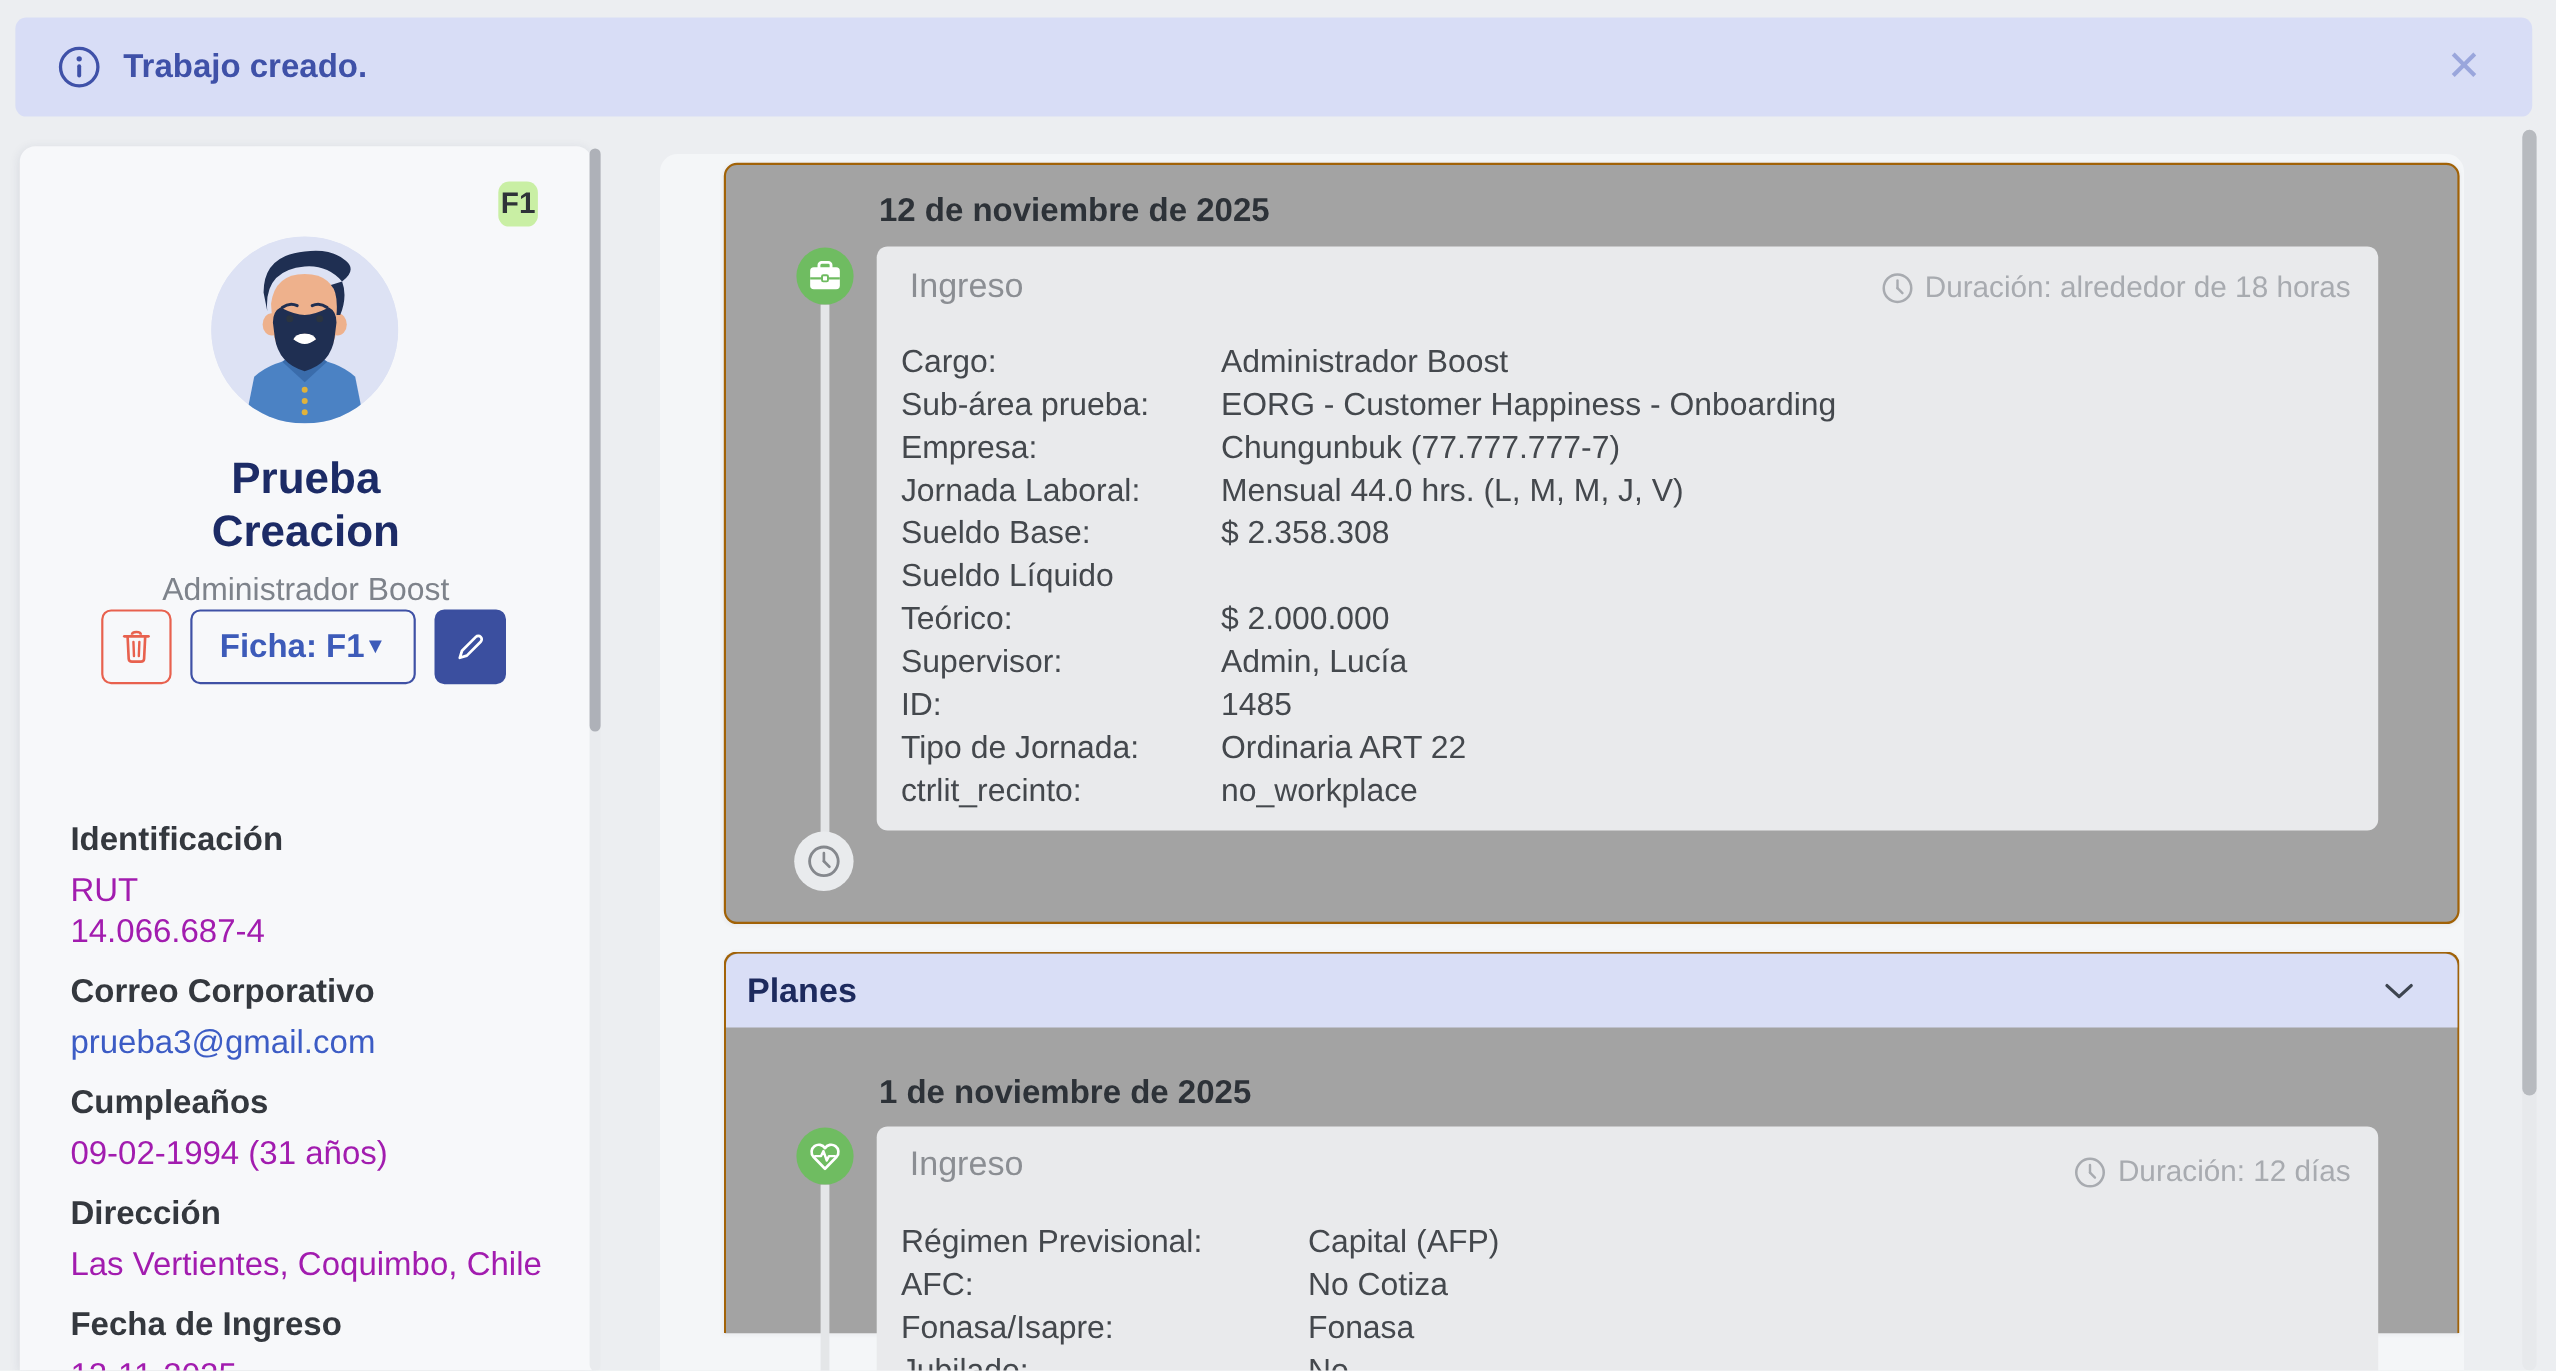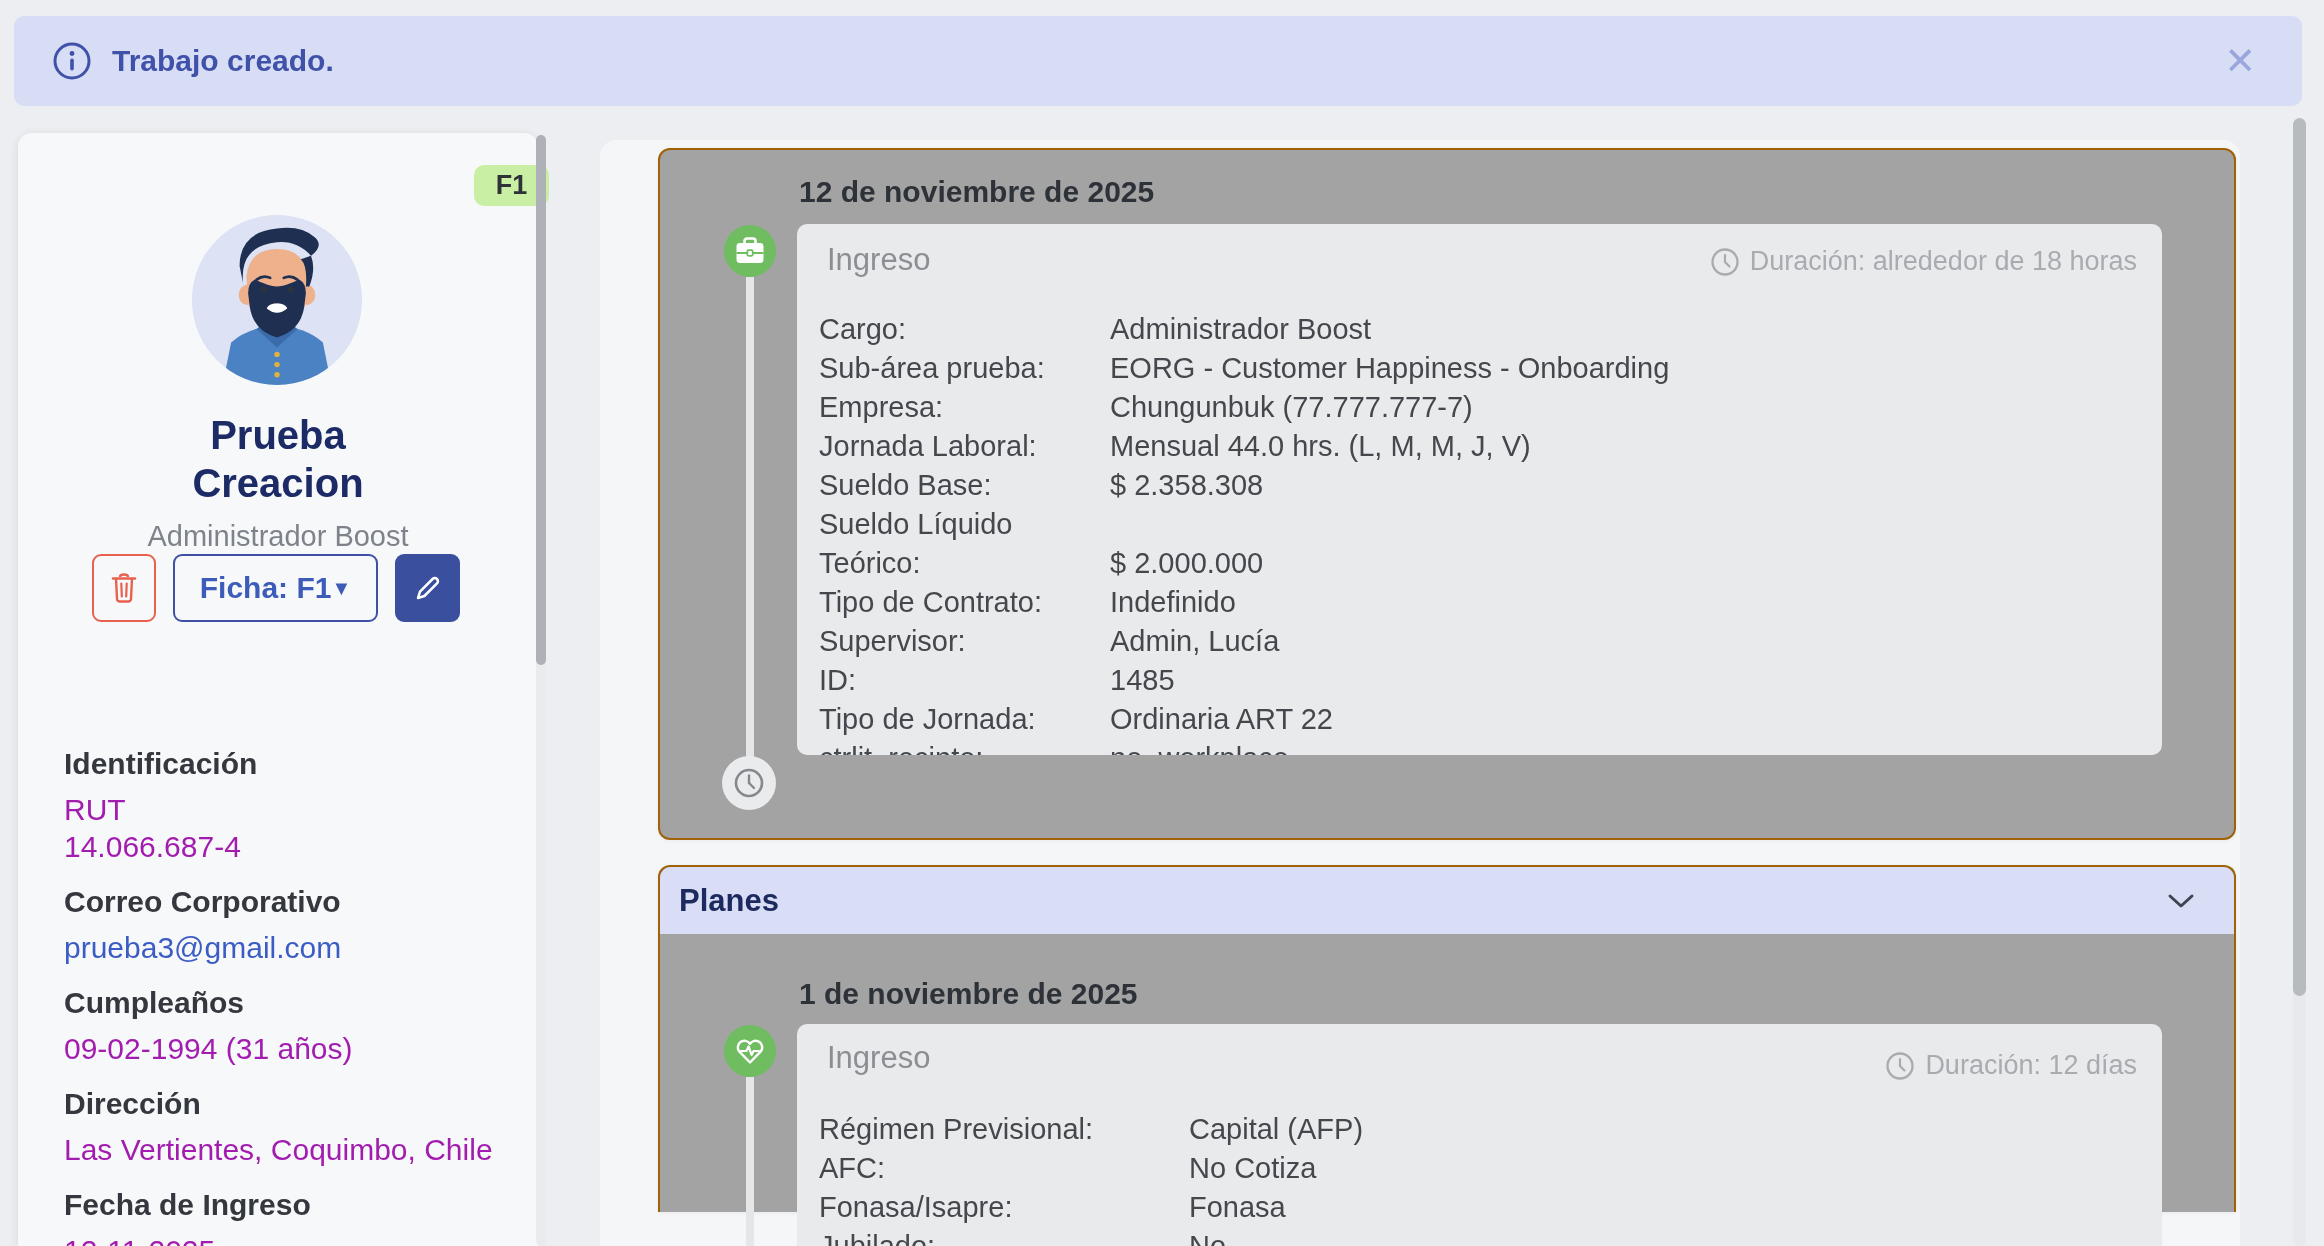--- a/index.html
+++ b/index.html
@@ -15,21 +15,21 @@
   .banner .info-icon{margin-left:38px;width:40px;height:40px;flex:0 0 auto;}
   .banner .msg{margin-left:20px;font-size:30px;font-weight:600;color:#3f51a8;}
   .banner .close{position:absolute;right:46px;top:50%;transform:translateY(-50%);font-size:38px;line-height:38px;color:#9aa6dc;cursor:pointer;font-weight:400;}
   
   .page-scroll{position:absolute;right:18px;top:118px;width:13px;height:1128px;background:#e7e9ec;border-radius:7px;}
   .page-scroll .thumb{position:absolute;left:0;top:0;width:13px;height:878px;background:#b7babf;border-radius:7px;}
   
   .sidebar{position:absolute;left:18px;top:133px;width:520px;height:1113px;background:#f7f8fa;border-radius:14px 14px 0 0;box-shadow:0 2px 10px rgba(40,50,80,.10);}
   .sb-scroll{position:absolute;left:536px;top:135px;width:10px;height:1111px;background:#e9ebee;border-radius:5px;}
   .sb-scroll .thumb{position:absolute;left:0;top:0;width:10px;height:530px;background:#aeb1b8;border-radius:5px;}
-  .f1-badge{position:absolute;left:456px;top:32px;width:75px;height:41px;background:#c9efa4;border-radius:10px;display:flex;align-items:center;justify-content:center;font-size:27px;font-weight:600;color:#2f3338;}
+  .f1-badge{position:absolute;left:435px;top:32px;width:36px;height:41px;background:#c9efa4;border-radius:10px;display:flex;align-items:center;justify-content:center;font-size:27px;font-weight:600;color:#2f3338;}
   .avatar{position:absolute;left:174px;top:82px;width:170px;height:170px;border-radius:50%;overflow:hidden;background:#dde2f4;}
   .person-name{position:absolute;top:278px;left:0;width:520px;text-align:center;font-size:40px;line-height:48px;font-weight:700;color:#1c2b66;}
   .person-role{position:absolute;top:387px;left:0;width:520px;text-align:center;font-size:29px;color:#7e838b;}
   .actions{position:absolute;left:74px;top:421px;height:68px;display:flex;gap:17px;align-items:stretch;}
   .btn{display:flex;align-items:center;justify-content:center;border-radius:9px;cursor:pointer;background:#f7f8fa;}
   .btn-trash{width:64px;border:2px solid #e8614e;}
   .btn-ficha{width:205px;border:2px solid #3f51a5;color:#3d5bb9;font-size:30px;font-weight:600;}
   .btn-ficha .caret{font-size:20px;}
   .btn-edit{width:65px;background:#3b4f9f;border:2px solid #3b4f9f;}
   .sb-section{position:absolute;left:39px;top:533px;width:458px;display:flex;justify-content:space-between;align-items:center;cursor:pointer;}
@@ -226,24 +226,20 @@
           <div class="kv-row">
             <span class="kv-label">Sueldo Base:</span>
             <span class="kv-value">$ 2.358.308</span>
           </div>
 
           <div class="kv-row">
             <span class="kv-label">Sueldo Líquido Teórico:</span>
             <span class="kv-value">$ 2.000.000</span>
           </div>
 
-          <div class="kv-row">
-            <span class="kv-label">Tipo de Contrato:</span>
-            <span class="kv-value">Indefinido</span>
-          </div>
 
           <div class="kv-row">
             <span class="kv-label">Supervisor:</span>
             <span class="kv-value">Admin, Lucía</span>
           </div>
 
           <div class="kv-row">
             <span class="kv-label">ID:</span>
             <span class="kv-value">1485</span>
           </div>

